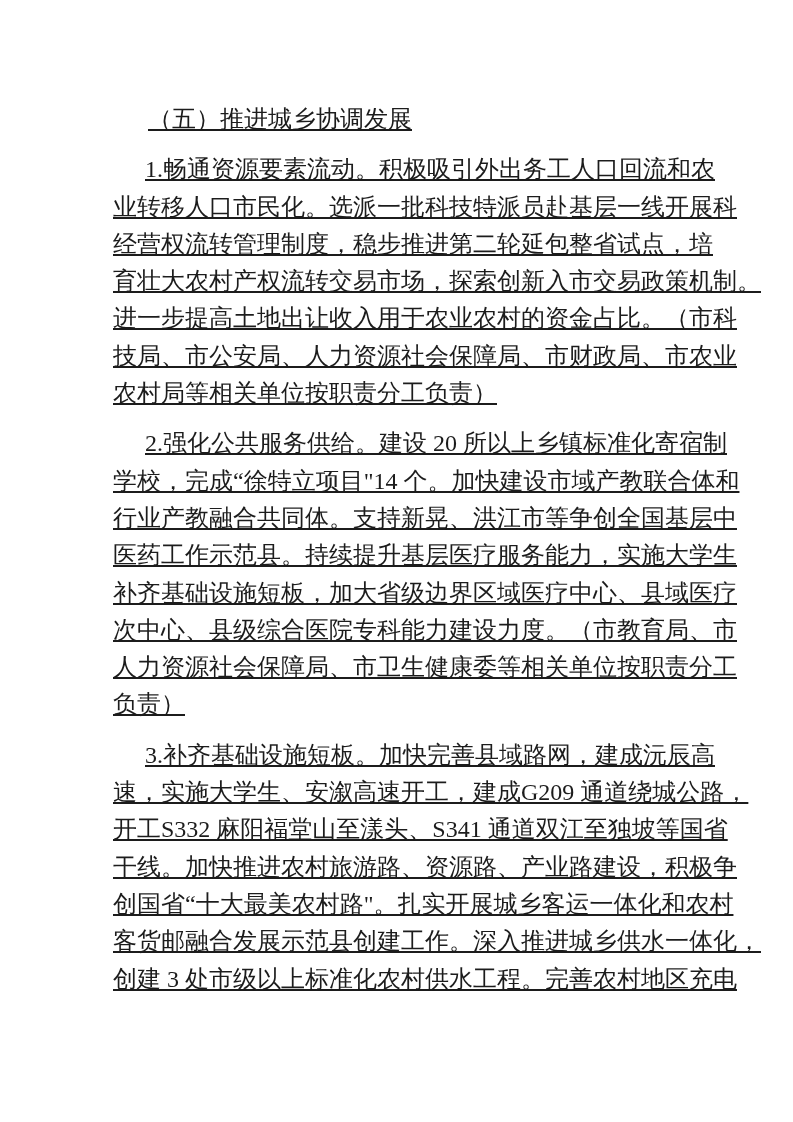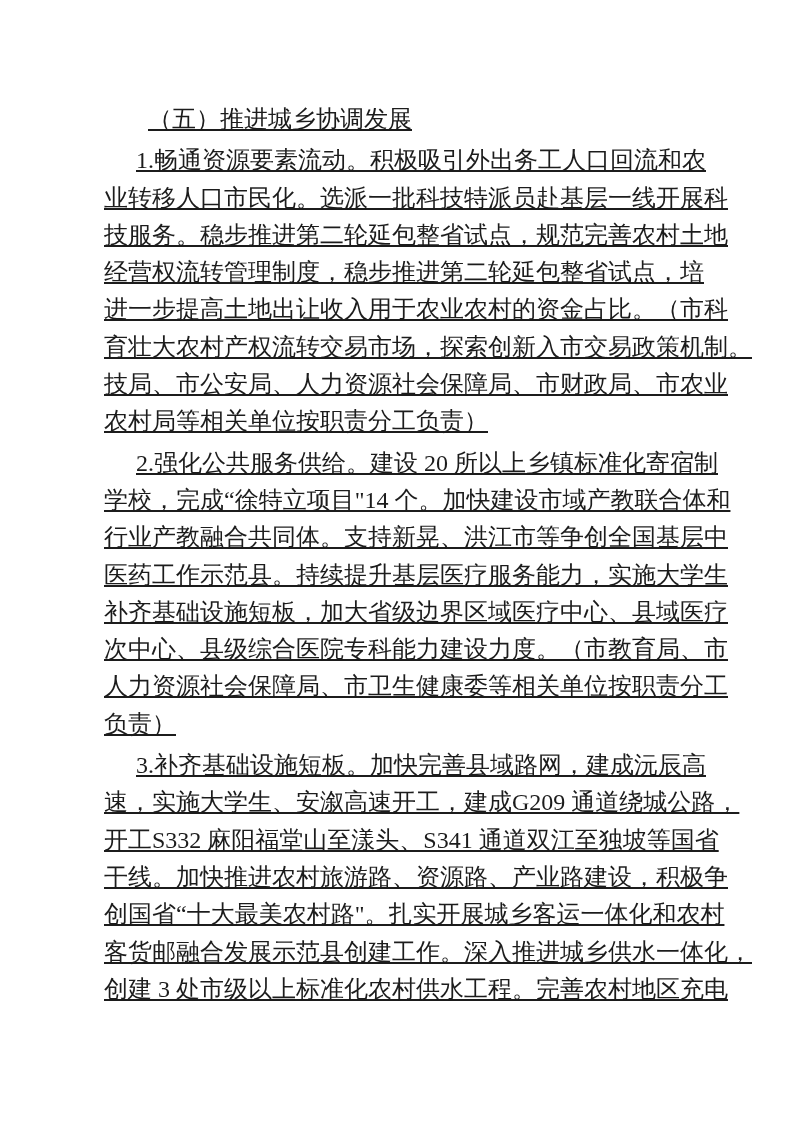--- a/index.html
+++ b/index.html
@@ -17,21 +17,21 @@
     color: #1c1c1c;
   }
   .doc {
     position: absolute;
     left: 100px;
     top: 101px;
     width: 590px;
     font-size: 24px;
     text-decoration: underline;
   }
-  .para { margin: 4px; padding: 0; }
+  .para { margin: 13px; padding: 0; }
   .line {
     height: 37.3px;
     line-height: 37.3px;
     white-space: nowrap;
     text-align: justify;
     text-align-last: justify;
     text-justify: inter-character;
     letter-spacing: 0;
   }
   
@@ -54,24 +54,23 @@
 <body>
 
 <div class="page">
   <div class="doc">
 
     <div class="line head">（五）推进城乡协调发展</div>
 
     <div class="para">
       <div class="line first">1.畅通资源要素流动。积极吸引外出务工人口回流和农</div>
       <div class="line">业转移人口市民化。选派一批科技特派员赴基层一线开展科</div>
-      <div class="line">技服务。稳步推进第二轮延包整省试点，规范完善农村土地</div>
       <div class="line">经营权流转管理制度，稳步推进第二轮延包整省试点，培</div>
+      <div class="line">育壮大农村产权流转交易市场，探索创新入市交易政策机制。</div>
       <div class="line">进一步提高土地出让收入用于农业农村的资金占比。（市科</div>
-      <div class="line">育壮大农村产权流转交易市场，探索创新入市交易政策机制。</div>
       <div class="line">技局、市公安局、人力资源社会保障局、市财政局、市农业</div>
       <div class="line end">农村局等相关单位按职责分工负责）</div>
     </div>
 
     <div class="para">
       <div class="line first">2.强化公共服务供给。建设 20 所以上乡镇标准化寄宿制</div>
       <div class="line">学校，完成“徐特立项目"14 个。加快建设市域产教联合体和</div>
       <div class="line">行业产教融合共同体。支持新晃、洪江市等争创全国基层中</div>
       <div class="line">医药工作示范县。持续提升基层医疗服务能力，实施大学生</div>
       <div class="line">补齐基础设施短板，加大省级边界区域医疗中心、县域医疗</div>

